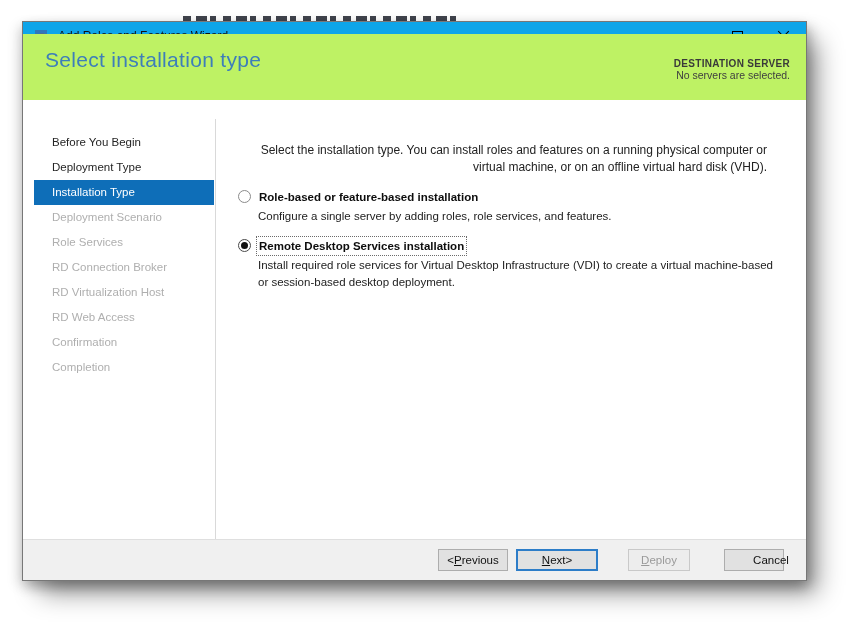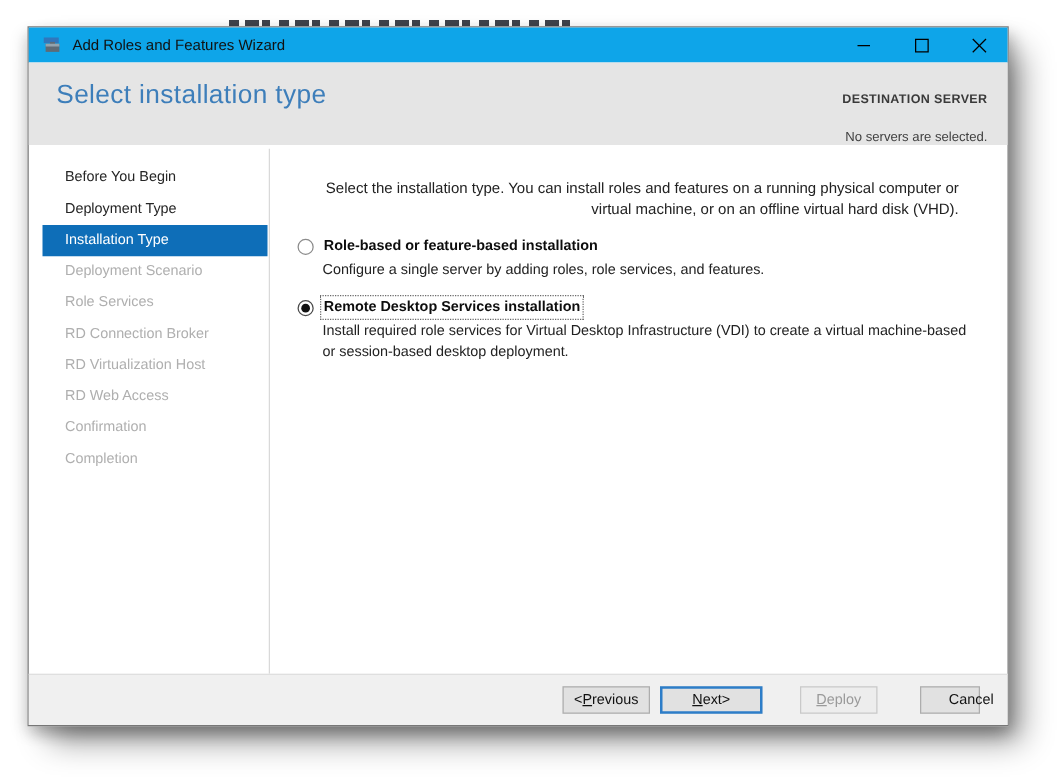--- a/index.html
+++ b/index.html
@@ -36,45 +36,45 @@
   .caption-btn{width:46px;height:28px;display:flex;align-items:center;justify-content:center;cursor:default;}
   .glyph-min{width:10px;height:1px;background:#000;}
   .glyph-max{width:9px;height:9px;border:1px solid #000;background:transparent;}
   .glyph-close{position:relative;width:13px;height:13px;}
   .glyph-close::before,.glyph-close::after{
     content:"";position:absolute;left:-1px;top:6px;width:15px;height:1px;background:#000;
   }
   .glyph-close::before{transform:rotate(45deg);}
   .glyph-close::after{transform:rotate(-45deg);}
   
-  .header{position:absolute;left:0;top:28px;right:0;height:66px;background:#e5e5e5;}
+  .header{position:absolute;left:0;top:12px;right:0;height:66px;background:#bef264;}
   .page-title{
     position:absolute;left:22px;top:14px;margin:0;
     font-size:21px;font-weight:300;letter-spacing:.3px;color:#3d7eba;
   }
   .dest-block{position:absolute;right:16px;top:24px;text-align:right;}
   .dest-label{font-size:10px;font-weight:700;letter-spacing:.3px;color:#3a3a3a;text-align:center;}
-  .dest-value{font-size:10.5px;color:#404040;margin-top:19px;}
+  .dest-value{font-size:10.5px;color:#404040;margin-top:0;}
   
   .nav-divider{position:absolute;left:192px;top:97px;width:1px;height:420px;background:#d9d9d9;}
   .nav{position:absolute;left:11px;top:108px;width:180px;}
   .nav-item{
     height:25px;line-height:25px;padding-left:18px;
     font-size:11.5px;color:#252525;white-space:nowrap;cursor:default;
   }
   .nav-item.selected{background:#0e6eb8;color:#ffffff;}
   .nav-item.disabled{color:#afafaf;}
   
   .content{
     position:absolute;left:193px;top:97px;right:1px;bottom:41px;
     padding:13px 28px 0 22px;background:#fff;overflow:hidden;
   }
   .intro{font-size:12px;line-height:17px;color:#222;max-width:577px;margin:10px;text-align:right;}
   .option{margin-top:14px;max-width:577px;}
-  .option-head{display:flex;align-items:flex-end;}
+  .option-head{display:flex;align-items:flex-start;}
   .radio{
     flex:0 0 auto;width:11px;height:11px;border:1px solid #8b8b8b;border-radius:50%;
     background:#fff;position:relative;margin-right:8px;
   }
   .radio.checked{border-color:#4a4a4a;}
   .radio.checked::after{
     content:"";position:absolute;left:2px;top:2px;width:7px;height:7px;border-radius:50%;background:#111;
   }
   .option-label{font-size:11.5px;font-weight:700;color:#0d0d0d;line-height:14px;}
   .option-label.focused{outline:1px dotted #6b6b6b;outline-offset:2px;}
@@ -90,21 +90,21 @@
   }
   .btn{
     height:22px;font-size:11.5px;color:#111;background:#e1e1e1;border:1px solid #adadad;
     display:flex;align-items:center;justify-content:center;box-sizing:border-box;
     font-family:inherit;cursor:default;white-space:nowrap;
   }
   .btn .mn{text-decoration:underline;}
   .btn-previous{width:70px;margin-right:8px;}
   .btn-next{width:82px;margin-right:30px;border:2px solid #2d7dc8;}
   .btn-deploy{width:62px;margin-right:34px;background:#ededed;border-color:#c9c9c9;color:#9a9a9a;}
-  .btn-cancel{width:48px;padding-left:40px;}
+  .btn-cancel{width:60px;padding-left:40px;}
 </style>
 </head>
 <body>
 
 <div class="bg-sliver"></div>
 
 <div class="window">
 
   <div class="titlebar">
     <svg class="app-icon" viewBox="0 0 16 16">

